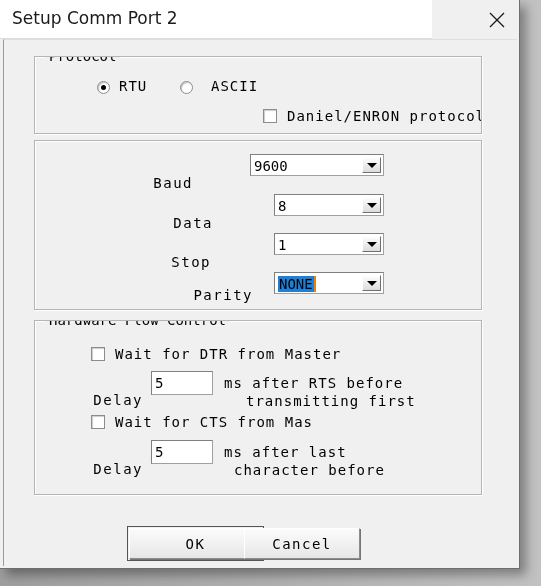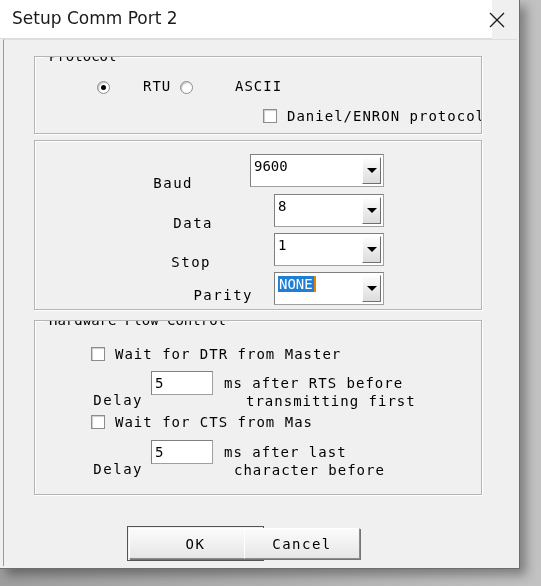--- a/index.html
+++ b/index.html
@@ -25,21 +25,21 @@
     left: 0px; top: 0px;
     width: 520px; height: 569px;
     background: #f0f0f0;
     border-right: 1px solid #6e6e6e;
     border-bottom: 1px solid #6e6e6e;
     box-shadow: 6px 6px 10px rgba(0,0,0,0.35);
     box-sizing: border-box;
   }
   #titlebar {
     position: absolute; left: 0; top: 0;
-    width: 492px; height: 38px;
+    width: 432px; height: 38px;
     background: #ffffff;
     border-bottom: 1px solid #dcdcdc;
   }
   #title-text {
     position: absolute;
     left: 12px; top: 8px;
     font-family: "DejaVu Sans", sans-serif;
     font-size: 17px;
     color: #1b1b1b;
     white-space: nowrap;
@@ -108,21 +108,20 @@
     width: 5px; height: 5px;
     border-radius: 50%;
     background: #000;
   }
   .radio-label {
     position: absolute;
     top: -3px;
     font-family: "DejaVu Sans Mono", monospace;
     font-size: 14px;
     letter-spacing: 1px;
-    margin-left: 24px;
   }
 
   
   .cb {
     position: absolute;
     width: 14px; height: 14px;
     background: #ffffff;
     border: 1px solid #8c8c8c;
     box-shadow: inset 1px 1px 1px rgba(0,0,0,0.2);
     box-sizing: border-box;
@@ -142,40 +141,40 @@
     font-size: 14px;
     letter-spacing: 1.5px;
     white-space: nowrap;
     text-align: right;
     margin-top: 16px;
   }
 
   
   .combo {
     position: absolute;
-    height: 33px;
+    height: 22px;
     background: #ffffff;
     border: 1px solid #a0a0a0;
     border-top-color: #7f7f7f;
     border-left-color: #7f7f7f;
     box-sizing: border-box;
     display: flex;
     align-items: stretch;
   }
   .combo .cval {
     flex: 1;
     padding-left: 3px;
     font-family: "DejaVu Sans Mono", monospace;
     font-size: 14px;
     line-height: 22px;
     white-space: nowrap;
     overflow: hidden;
   }
   .combo .cval.sel {
-    color: #ffffff;
+    color: #000000;
   }
   .combo .cval.sel span.hl {
     background: #1e7fd4;
     padding: 0 1px;
     border-right: 2px solid #e8820c;
   }
   .combo .cbtn {
     width: 19px;
     margin: 2px 2px 2px 0;
     background: linear-gradient(to bottom, #fdfdfd 0%, #eeeeee 45%, #dcdcdc 100%);

